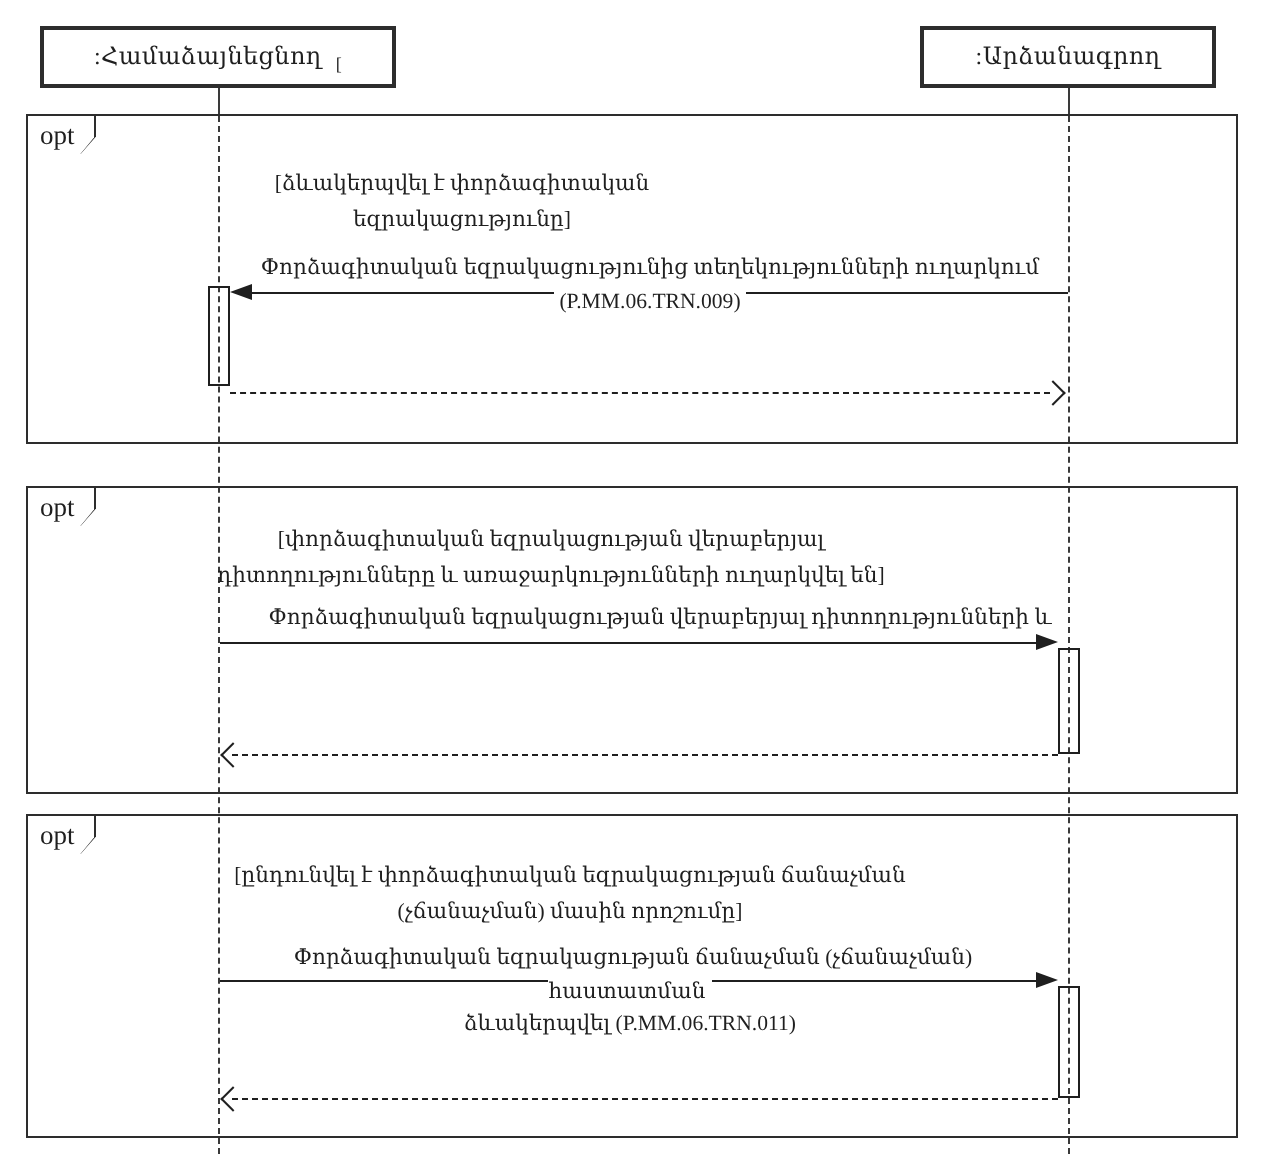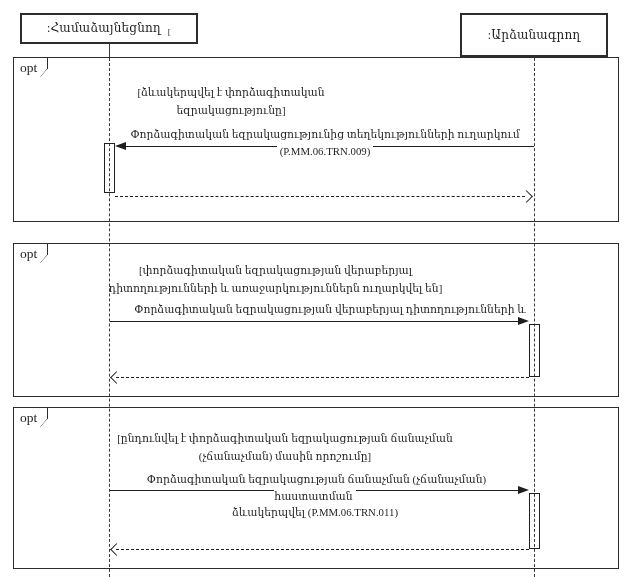--- a/index.html
+++ b/index.html
@@ -49,21 +49,21 @@
 
   <div class="lifeline-solid" style="left:109px;top:43px;height:15px;"></div>
   <div class="lifeline-solid" style="left:534px;top:43px;height:15px;"></div>
   <div class="lifeline-dashed" style="left:109px;top:58px;height:519px;"></div>
   <div class="lifeline-dashed" style="left:534px;top:58px;height:519px;"></div>
 
   <div class="actor-box" style="left:20px;top:13px;width:178px;height:31px;">
     <span>:Համաձայնեցնող</span>
       <span class="actor-suffix">[</span>
   </div>
-  <div class="actor-box" style="left:460px;top:13px;width:148px;height:44px;">
+  <div class="actor-box" style="left:460px;top:13px;width:148px;height:31px;">
     <span>:Արձանագրող</span>
   </div>
 
   <div class="frame" style="left:13px;top:57px;width:606px;height:165px;">
     <div class="opt-tab">
       <div class="opt-tab-inner">opt</div>
     </div>
   </div>
   <div class="guard" style="left:96px;top:83px;width:270px;text-align:center;">
     <div>[ձևակերպվել է փորձագիտական եզրակացությունը]</div>
@@ -80,21 +80,21 @@
   <div class="line-dashed" style="left:115px;top:196px;width:410px;"></div>
   <div class="chev-right" style="left:522px;top:192px;"></div>
 
   <div class="frame" style="left:13px;top:243px;width:606px;height:154px;">
     <div class="opt-tab">
       <div class="opt-tab-inner">opt</div>
     </div>
   </div>
   <div class="guard" style="left:103px;top:261px;width:345px;">
     <div>[փորձագիտական եզրակացության վերաբերյալ</div>
-    <div>դիտողությունների և առաջարկություններն ուղարկվել են]</div>
+    <div>դիտողությունները և առաջարկությունների ուղարկվել են]</div>
   </div>
 
   <div class="line-solid" style="left:110px;top:321px;width:408px;"></div>
   <div class="tri-right" style="left:518px;top:317px;"></div>
   <div class="msg-label" style="left:120px;top:301px;width:420px;">
     <div><span>Փորձագիտական եզրակացության վերաբերյալ դիտողությունների և</span></div>
   </div>
   <div class="activation" style="left:529px;top:324px;height:53px;"></div>
 
   <div class="line-dashed" style="left:116px;top:377px;width:413px;"></div>

